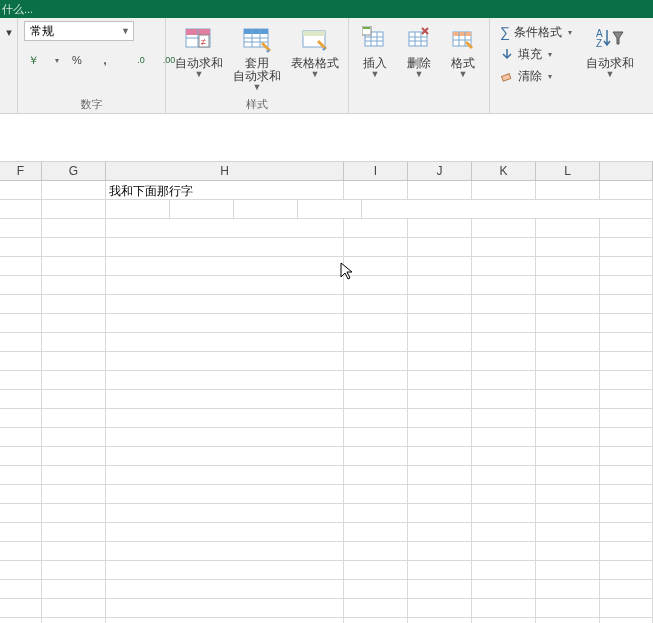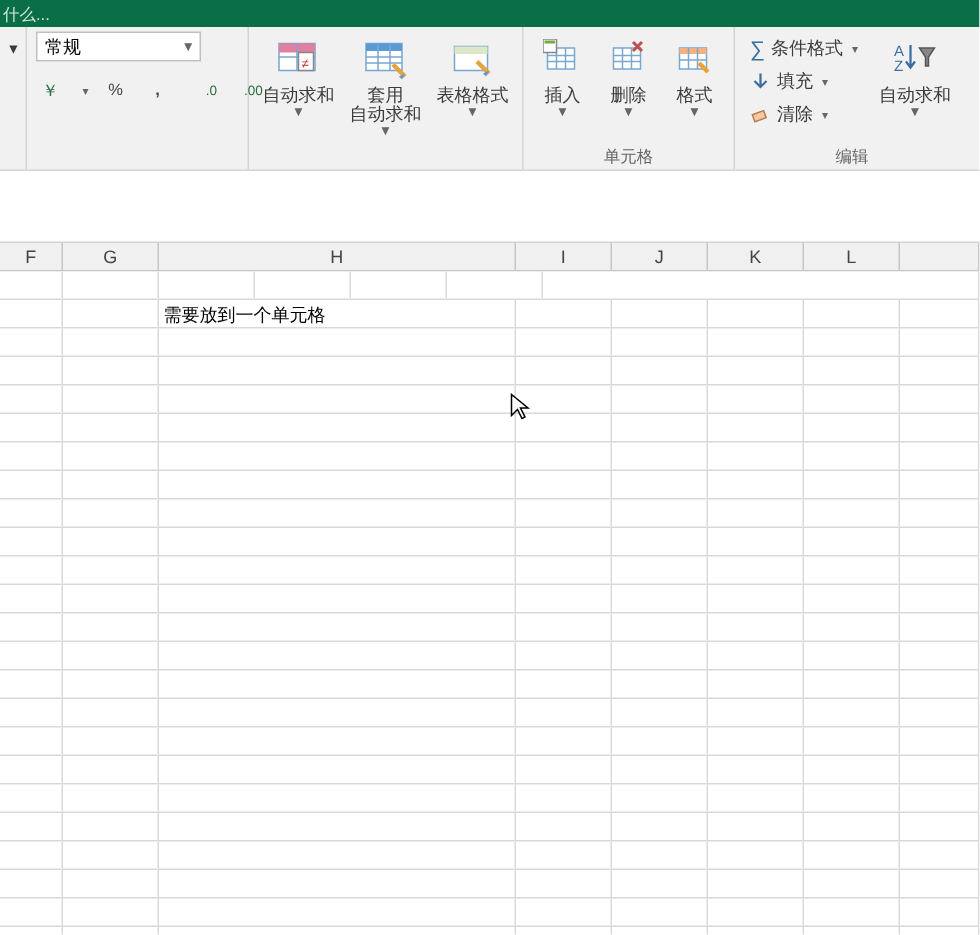--- a/index.html
+++ b/index.html
@@ -168,20 +168,21 @@
             </svg>
         </div>
         <div class="mini" style="width:10px;font-size:8px;color:#666;">▾</div>
         <div class="mini" style="color:#444;">%</div>
         <div class="mini" style="font-weight:bold;color:#444;">,</div>
         <div style="width:6px;"></div>
         <div class="mini" style="font-size:9px;color:#2a6d3c;">.0<br></div>
         <div class="mini" style="font-size:9px;color:#2a6d3c;">.00</div>
       </div>
     </div>
+    <div class="group-label">数字</div>
   </div>
 
   <div class="group">
     <div class="group-body">
       <div class="bigbtn">
         <div class="ico">
           <svg width="30" height="28">
             <rect x="2" y="4" width="24" height="18" fill="#fff" stroke="#7aa6cf"></rect>
             <rect x="2" y="4" width="24" height="6" fill="#e07fa0"></rect>
             <line x1="2" y1="13" x2="26" y2="13" stroke="#7aa6cf"></line>
@@ -218,20 +219,21 @@
             <rect x="3" y="6" width="22" height="16" fill="#fff" stroke="#7aa6cf"></rect>
             <rect x="3" y="6" width="22" height="5" fill="#dce8c8"></rect>
             <path d="M18 16 l8 8" stroke="#e8a33d" stroke-width="3"></path>
             <path d="M22 24 l4 -2 -2 4 z" fill="#5b9bd5"></path>
           </svg>
         </div>
         <div class="lbl"><span>表格格式</span></div>
         <div class="caret">▼</div>
       </div>
     </div>
+    <div class="group-label">样式</div>
   </div>
 
   <div class="group">
     <div class="group-body">
       <div class="bigbtn" style="width:40px;">
         <div class="ico">
           <svg width="26" height="26">
             <rect x="3" y="6" width="18" height="14" fill="#fff" stroke="#7aa6cf"></rect>
             <line x1="3" y1="11" x2="21" y2="11" stroke="#7aa6cf"></line>
             <line x1="3" y1="15" x2="21" y2="15" stroke="#7aa6cf"></line>
@@ -266,21 +268,20 @@
             <line x1="3" y1="14" x2="21" y2="14" stroke="#7aa6cf"></line>
             <line x1="9" y1="6" x2="9" y2="20" stroke="#7aa6cf"></line>
             <line x1="15" y1="6" x2="15" y2="20" stroke="#7aa6cf"></line>
             <path d="M16 16 l6 6" stroke="#e8a33d" stroke-width="3"></path>
           </svg>
         </div>
         <div class="lbl"><span>格式</span></div>
         <div class="caret">▼</div>
       </div>
     </div>
-    <div class="group-label">单元格</div>
   </div>
 
   <div class="group" style="border-right:none;">
     <div class="group-body">
       <div class="edit-col">
         <div class="edit-item">
           <span style="font-size:14px;color:#3b6fa0;">∑</span>
           <span>条件格式</span>
           <span style="font-size:8px;color:#666;margin-left:2px;">▾</span>
         </div>
@@ -309,21 +310,20 @@
             <text x="1" y="11" font-size="10" fill="#3b6fa0">A</text>
             <text x="1" y="21" font-size="10" fill="#3b6fa0">Z</text>
             <path d="M12 4 v14 M9 15 l3 4 3-4" fill="none" stroke="#3b6fa0" stroke-width="1.5"></path>
             <path d="M18 6 h10 l-4 6 v6 h-2 v-6 z" fill="#888" stroke="#555"></path>
           </svg>
         </div>
         <div class="lbl"><span>自动求和</span></div>
         <div class="caret">▼</div>
       </div>
     </div>
-    <div class="group-label">编辑</div>
   </div>
 
 </div>
 
 <div class="fxbar"></div>
 
 <div class="colheaders" id="colhdrs">
     <div class="colhdr" style="width: 42px;">F</div>
     <div class="colhdr" style="width: 64px;">G</div>
     <div class="colhdr" style="width: 238px;">H</div>
@@ -331,30 +331,30 @@
     <div class="colhdr" style="width: 64px;">J</div>
     <div class="colhdr" style="width: 64px;">K</div>
     <div class="colhdr" style="width: 64px;">L</div>
     <div class="colhdr" style="flex: 1 1 0%;"></div>
   </div>
 
 <div class="grid" id="grid">
     <div class="gridrow">
       <div class="cell" style="width: 42px;"></div>
       <div class="cell" style="width: 64px;"></div>
-      <div class="cell" style="width: 64px;"></div>
-      <div class="cell" style="width: 64px;"></div>
-      <div class="cell" style="width: 64px;"></div>
-      <div class="cell" style="width: 64px;"></div>
-      <div class="cell" style="flex: 1 1 0%;"></div>
-    </div>
-    <div class="gridrow">
-      <div class="cell" style="width: 42px;"></div>
-      <div class="cell" style="width: 64px;"></div>
-      <div class="cell" style="width: 238px;">需要放到一个单元格</div>
+      <div class="cell" style="width: 238px;">我和下面那行字</div>
+      <div class="cell" style="width: 64px;"></div>
+      <div class="cell" style="width: 64px;"></div>
+      <div class="cell" style="width: 64px;"></div>
+      <div class="cell" style="width: 64px;"></div>
+      <div class="cell" style="flex: 1 1 0%;"></div>
+    </div>
+    <div class="gridrow">
+      <div class="cell" style="width: 42px;"></div>
+      <div class="cell" style="width: 64px;"></div>
       <div class="cell" style="width: 64px;"></div>
       <div class="cell" style="width: 64px;"></div>
       <div class="cell" style="width: 64px;"></div>
       <div class="cell" style="width: 64px;"></div>
       <div class="cell" style="flex: 1 1 0%;"></div>
     </div>
     <div class="gridrow">
       <div class="cell" style="width: 42px;"></div>
       <div class="cell" style="width: 64px;"></div>
       <div class="cell" style="width: 238px;"></div>

